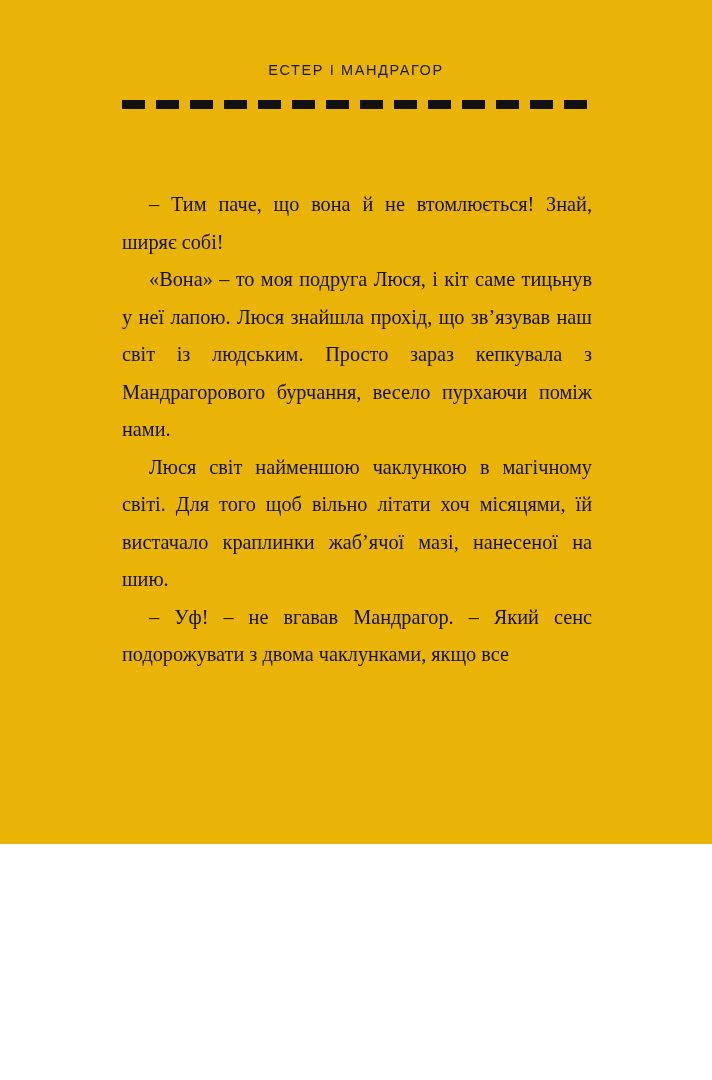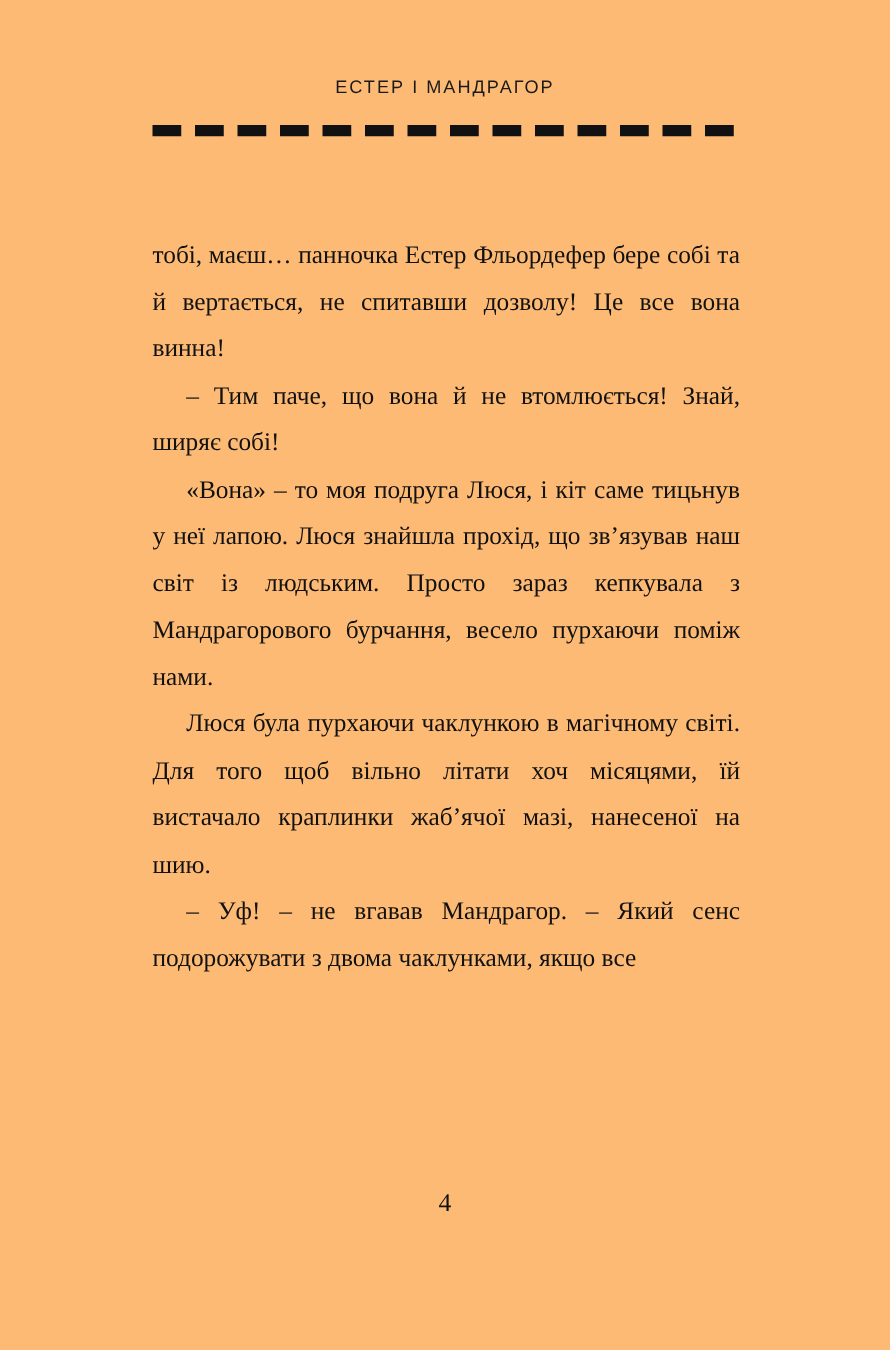--- a/index.html
+++ b/index.html
@@ -3,22 +3,22 @@
 <meta charset="utf-8">
 <style>
   html, body {
     margin: 0;
     padding: 0;
     background: #ffffff;
   }
   .page {
     position: relative;
     width: 712px;
-    height: 1080px;
-    background: #fdba74;
+    height: 844px;
+    background: #eab308;
     margin: 0 auto;
     overflow: hidden;
     font-family: "Liberation Serif", "DejaVu Serif", serif;
     color: #111111;
     box-sizing: border-box;
   }
 
   .running-head {
     position: absolute;
     top: 62px;
@@ -115,22 +115,21 @@
       <div class="dash" style="width: 23px; background: rgb(17, 17, 17);"></div>
       <div class="gap" style="width: 11px;"></div>
       <div class="dash" style="width: 23px; background: rgb(17, 17, 17);"></div>
       <div class="gap" style="width: 11px;"></div>
       <div class="dash" style="width: 23px; background: rgb(17, 17, 17);"></div>
       <div class="gap" style="width: 11px;"></div>
       <div class="dash" style="width: 23px; background: rgb(17, 17, 17);"></div>
     </div>
 
   <div class="body-text">
-      <p class="">тобі, маєш… панночка Естер Фльордефер бере собі та й вертається, не спитавши дозволу! Це все вона винна!</p>
       <p class="indent">– Тим паче, що вона й не втомлюється! Знай, ширяє собі!</p>
       <p class="indent">«Вона» – то моя подруга Люся, і кіт саме тицьнув у неї лапою. Люся знайшла прохід, що зв’язував наш світ із людським. Просто зараз кепкувала з Мандрагорового бурчання, весело пурхаючи поміж нами.</p>
-      <p class="indent">Люся була пурхаючи чаклункою в магічному світі. Для того щоб вільно літати хоч місяцями, їй вистачало краплинки жаб’ячої мазі, нанесеної на шию.</p>
+      <p class="indent">Люся світ найменшою чаклункою в магічному світі. Для того щоб вільно літати хоч місяцями, їй вистачало краплинки жаб’ячої мазі, нанесеної на шию.</p>
       <p class="indent">– Уф! – не вгавав Мандрагор. – Який сенс подорожувати з двома чаклунками, якщо все</p>
     </div>
 
   <div class="folio">4</div>
 
 </div>
 
 </body></html>

